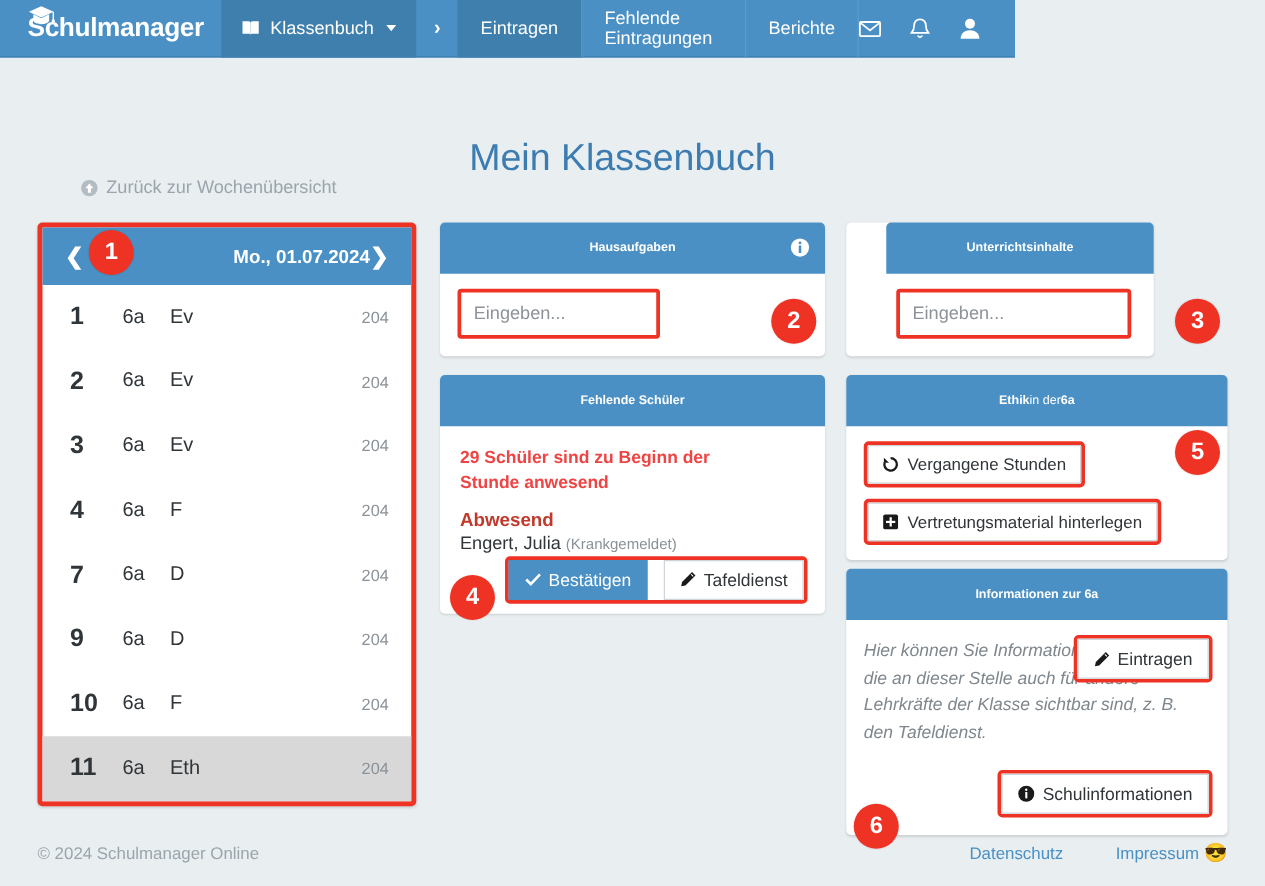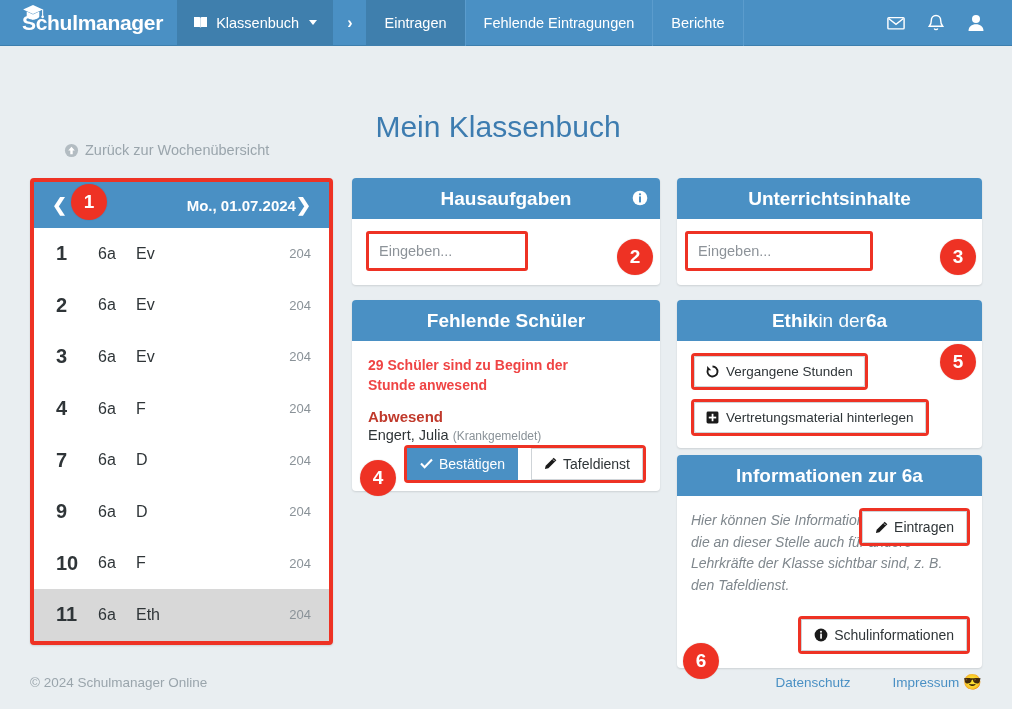--- a/index.html
+++ b/index.html
@@ -6,21 +6,21 @@
   html, body {
     width: 1012px; height: 709px;
     font-family: "Liberation Sans", sans-serif;
     background: #e9eef1;
     overflow: hidden;
   }
 
   
   .navbar {
     position: absolute; top: 0; left: 0;
-    width: 1012px; height: 46px;
+    width: 812px; height: 46px;
     background: #4a90c4;
     display: flex; align-items: center;
     border-bottom: 1px solid #3d7fae;
   }
   .brand {
     display: flex; align-items: center;
     padding: 0 14px 0 22px;
     height: 46px;
     position: relative;
   }
@@ -110,21 +110,21 @@
   .card {
     position: absolute;
     background: #fff;
     border-radius: 4px;
     box-shadow: 0 1px 2px rgba(0,0,0,.12);
     overflow: visible;
   }
   .card-head {
     height: 41px; background: #4a90c4;
     border-radius: 4px 4px 0 0;
-    color: #fff; font-size: 19px; font-weight: bold;
+    color: #fff; font-size: 10px; font-weight: bold;
     display: flex; align-items: center; justify-content: center;
     position: relative;
   }
   .card-head .info-icon {
     position: absolute; right: 12px; top: 12px;
     width: 16px; height: 16px;
   }
   .card-head .thin { font-weight: normal; }
   .card-body { padding: 14px 16px 14px 16px; }
 
@@ -137,21 +137,21 @@
     padding: 0 10px;
   }
   .inp .ph { color: #8d9399; font-size: 14.5px; }
 
   
   #card-hausaufgaben { left: 352px; top: 132px; width: 308px; }
   #card-hausaufgaben .card-body { padding: 12px 14px 14px 14px; }
   #card-hausaufgaben .inp { width: 162px; }
 
   
-  #card-unterrichtsinhalte { left: 677px; top: 132px; width: 305px; }
+  #card-unterrichtsinhalte { left: 677px; top: 132px; width: 246px; padding-left: 32px; }
   #card-unterrichtsinhalte .card-body { padding: 12px 14px 14px 8px; }
   #card-unterrichtsinhalte .inp { width: 188px; margin-left: 0; }
 
   
   #card-fehlende { left: 352px; top: 254px; width: 308px; }
   .fs-line1 {
     font-size: 14px; font-weight: bold; color: #ef4444;
     line-height: 1.45; margin-bottom: 12px; max-width: 250px;
   }
   .fs-abwesend { color: #c0392b; font-size: 15px; font-weight: bold; margin-bottom: 2px; }

